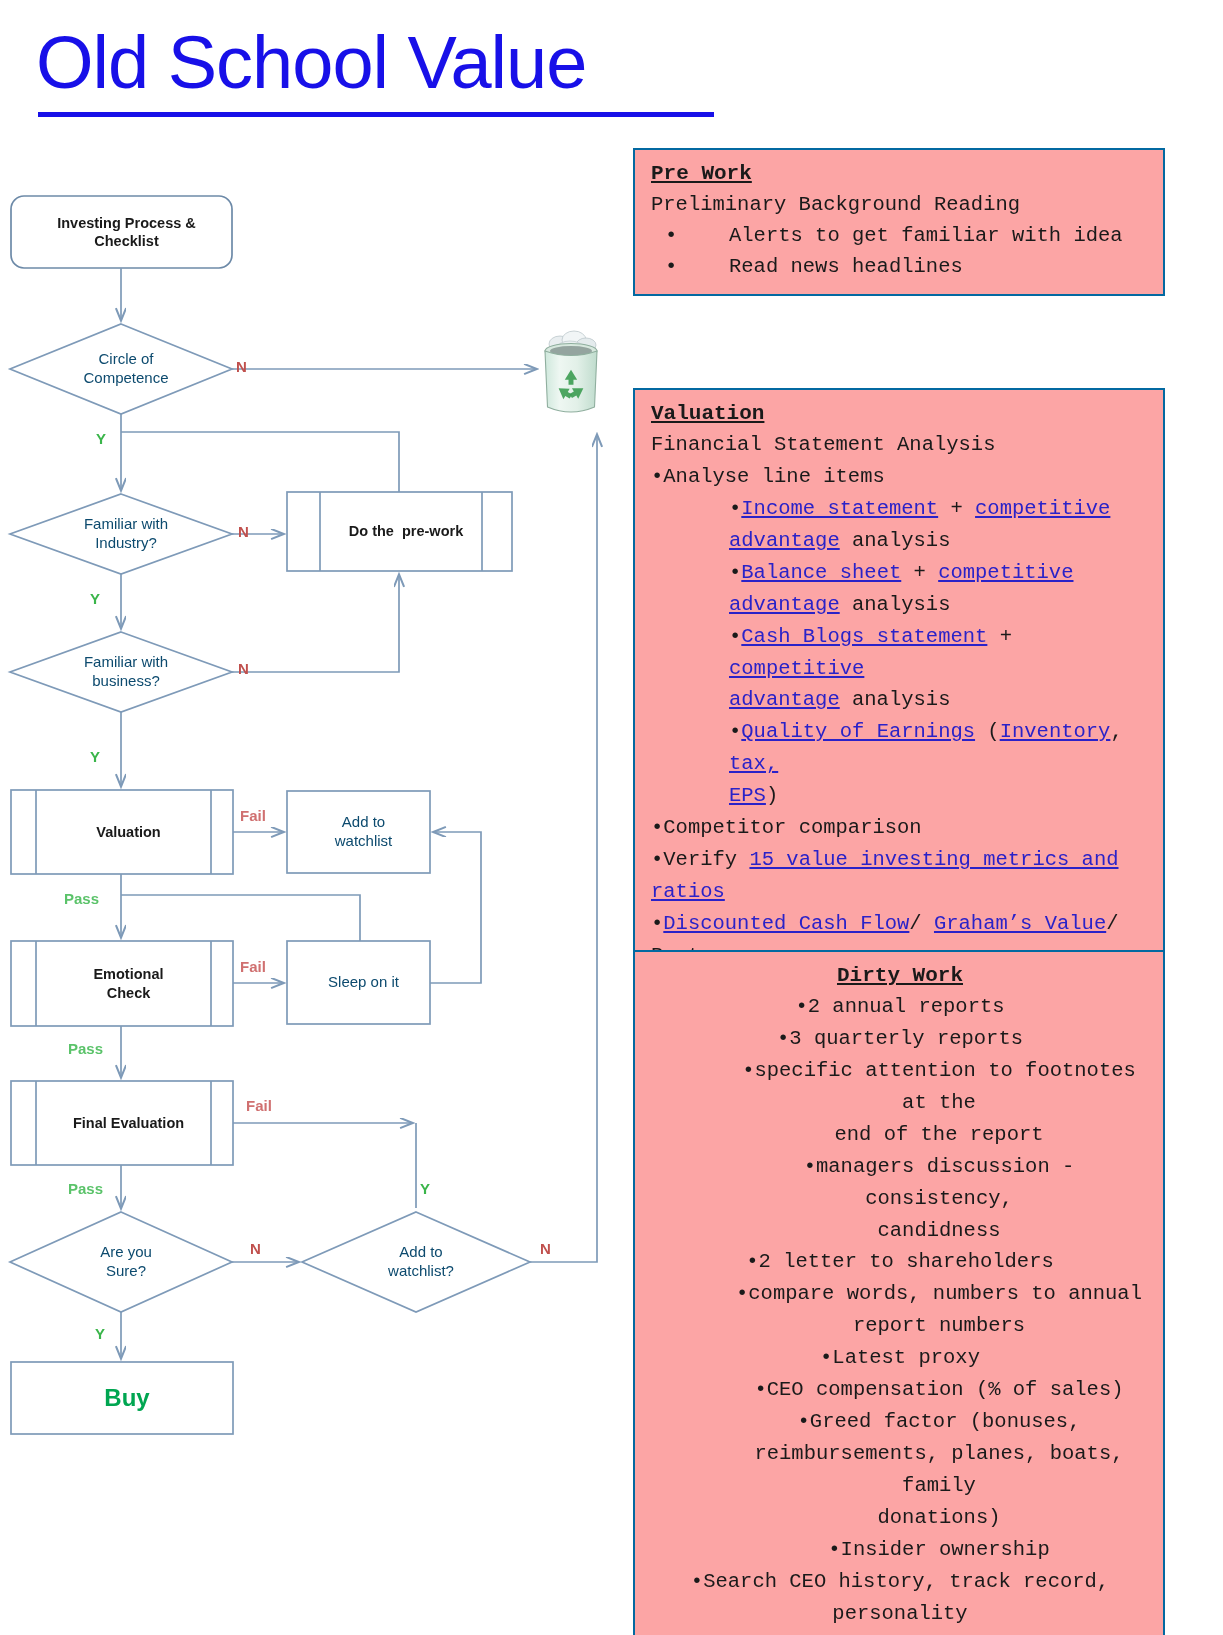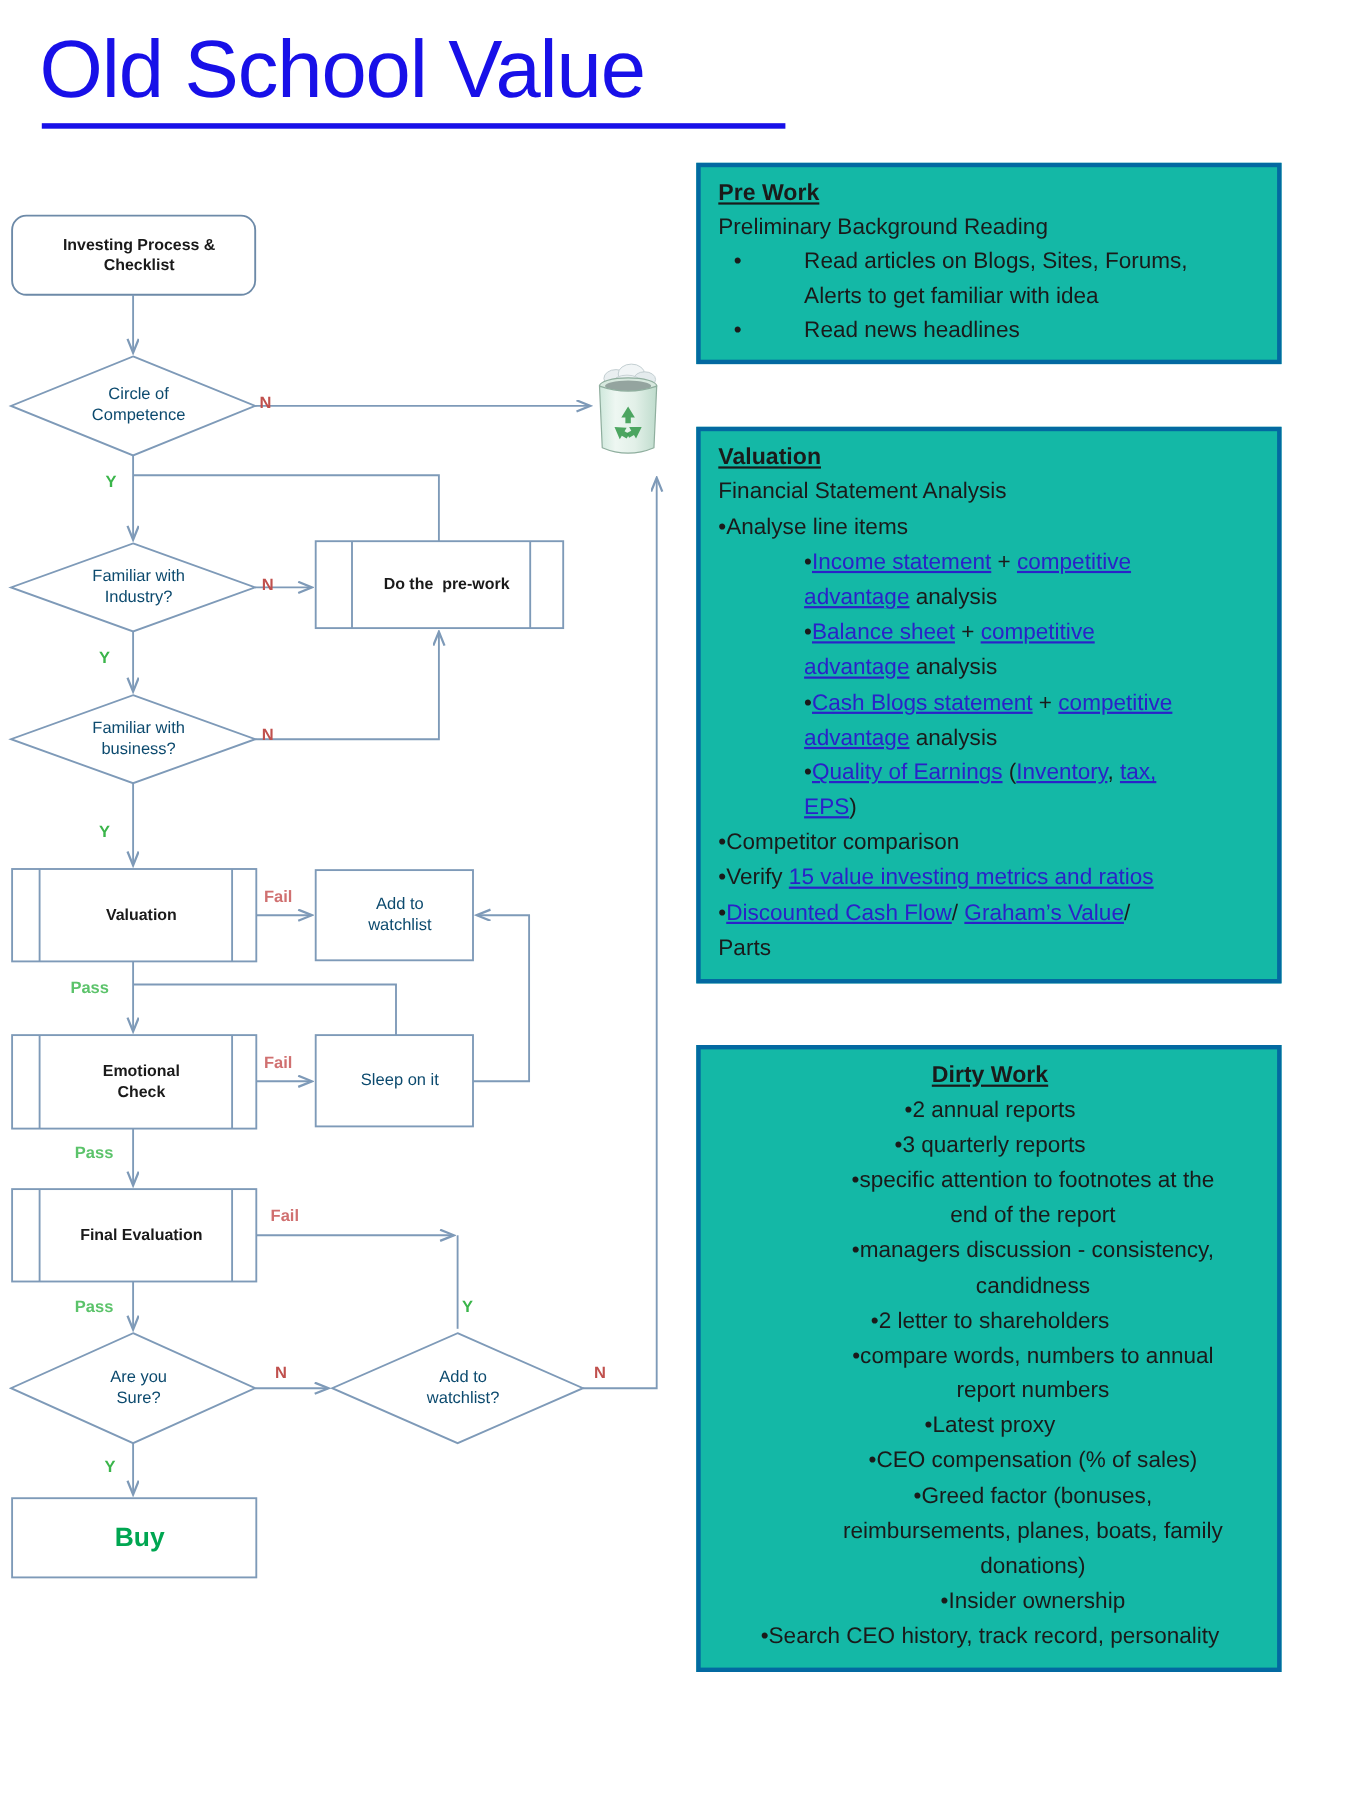--- a/index.html
+++ b/index.html
@@ -80,24 +80,24 @@
   
   #bin {
     position: absolute;
     left: 543px; top: 327px;
     width: 56px; height: 92px;
   }
 
   
   .panel {
     position: absolute;
-    border: 4px solid #0369a1;
-    background: #14b8a6;
+    border: 2px solid #0369a1;
+    background: #fca5a5;
     padding: 10px 14px 12px 16px;
-    font-family: Liberation Sans, sans-serif;
+    font-family: Liberation Mono, monospace;
     color: #1a1a1a;
   }
   .panel-title {
     font-size: 21px;
     font-weight: bold;
     text-decoration: underline;
     margin-bottom: 1px;
     line-height: 1.32;
   }
   .panel p {
@@ -315,21 +315,20 @@
         <path d="M13,6.5 L7.6,17.6 L5.6,14.2 L1,16.8 L-1.6,12.6 L3,10 L1,6.6 Z" opacity="0.92"></path>
       </g>
     </svg>
   </div>
 
   <div class="panel" id="panel-prework">
     <div class="panel-title">Pre Work</div>
     <p class="ind0">Preliminary Background Reading</p>
     <p class="ind-hang">
       <span style="position:absolute; left:30px;">•</span>
-      <span>Read articles on Blogs, Sites, Forums,</span>
     </p>
     <p class="ind-hang">Alerts to get familiar with idea</p>
     <p class="ind-hang">
       <span style="position:absolute; left:30px;">•</span>
       <span>Read news headlines</span>
     </p>
   </div>
 
   <div class="panel" id="panel-valuation">
     <div class="panel-title">Valuation</div>

